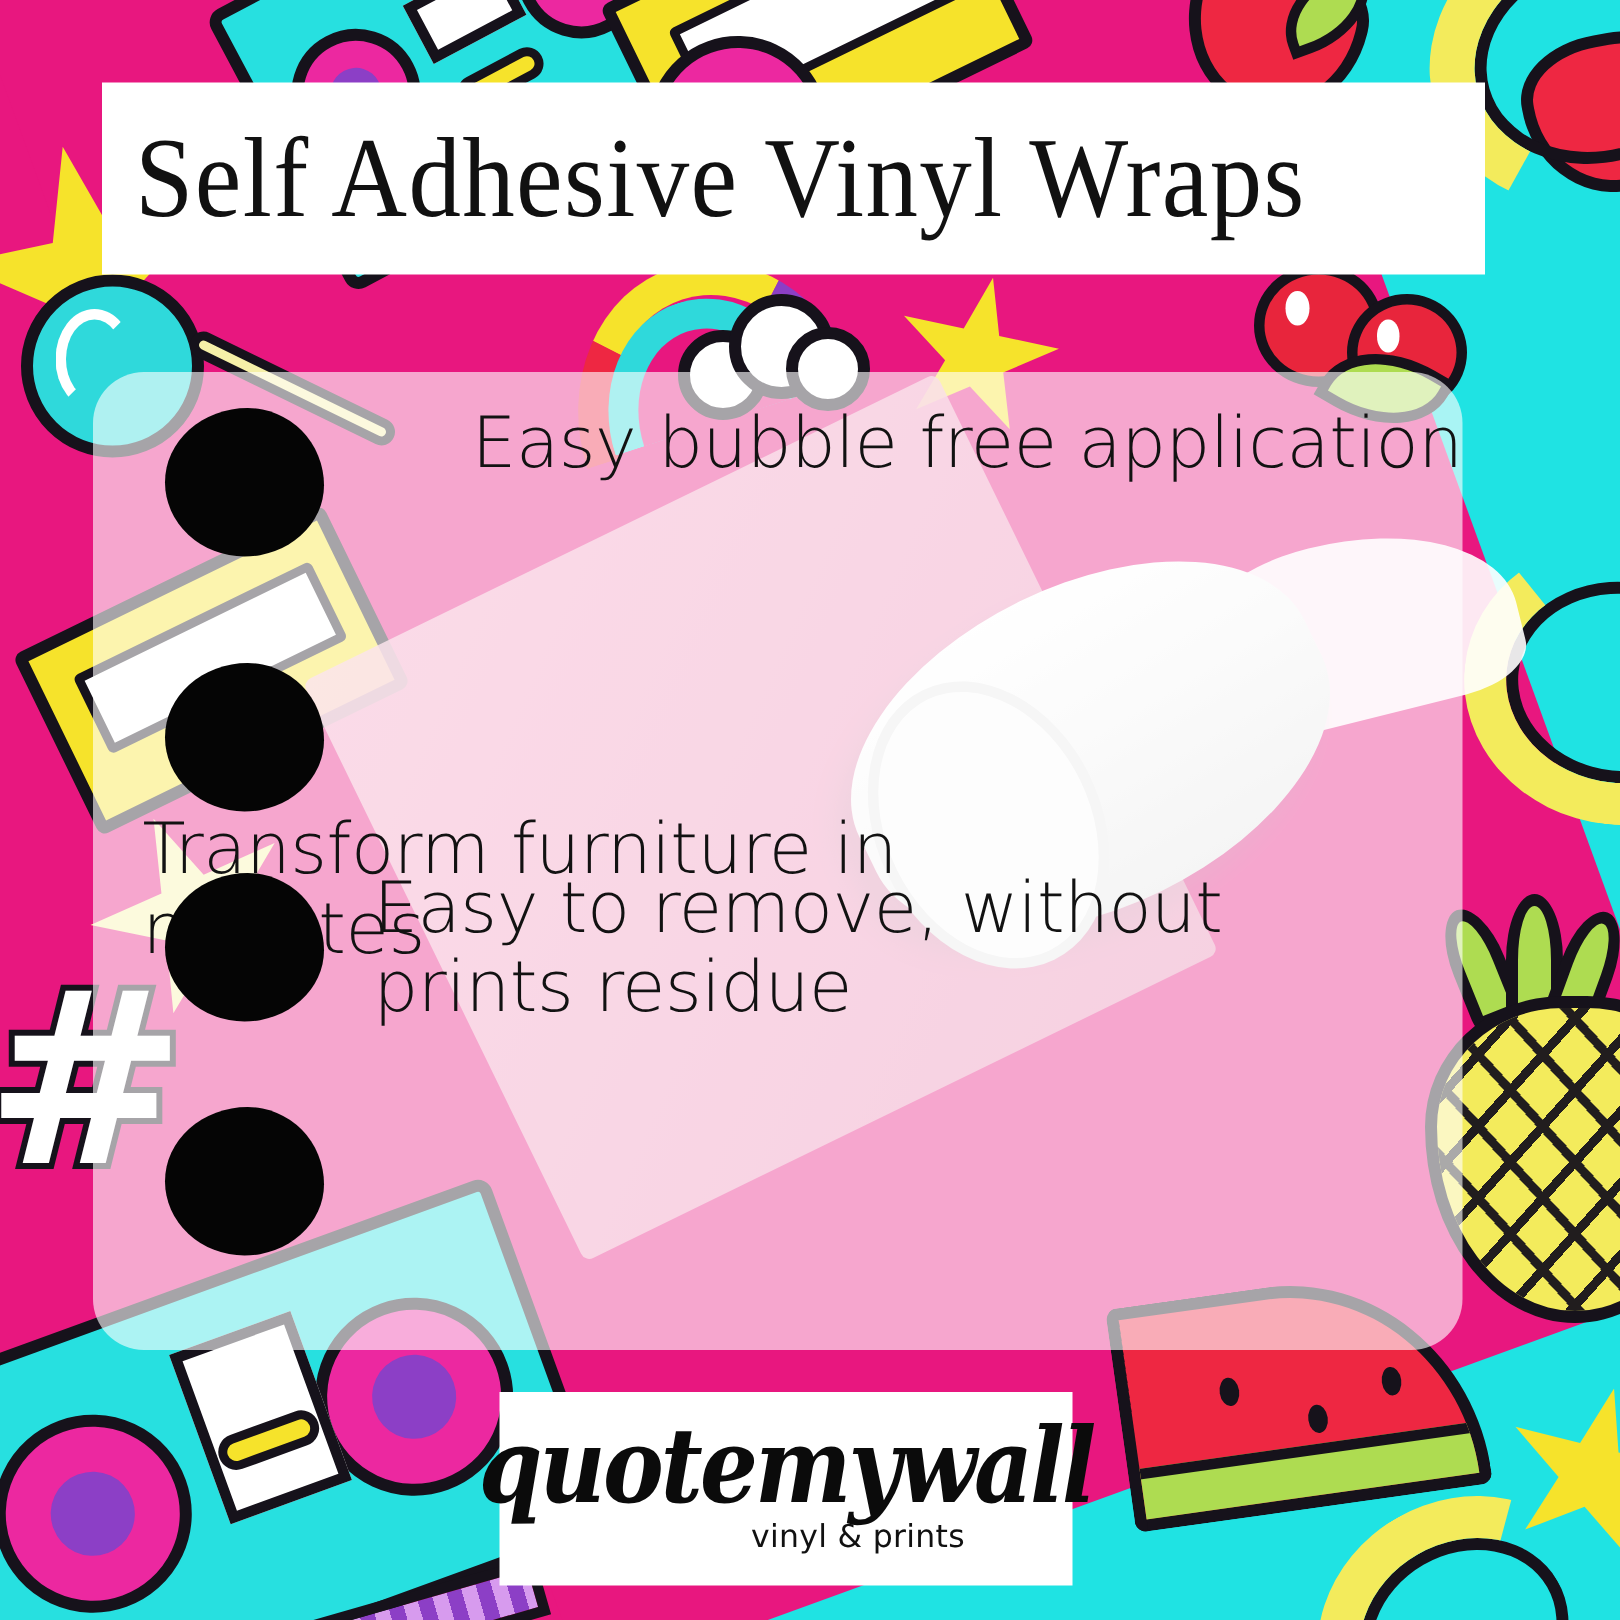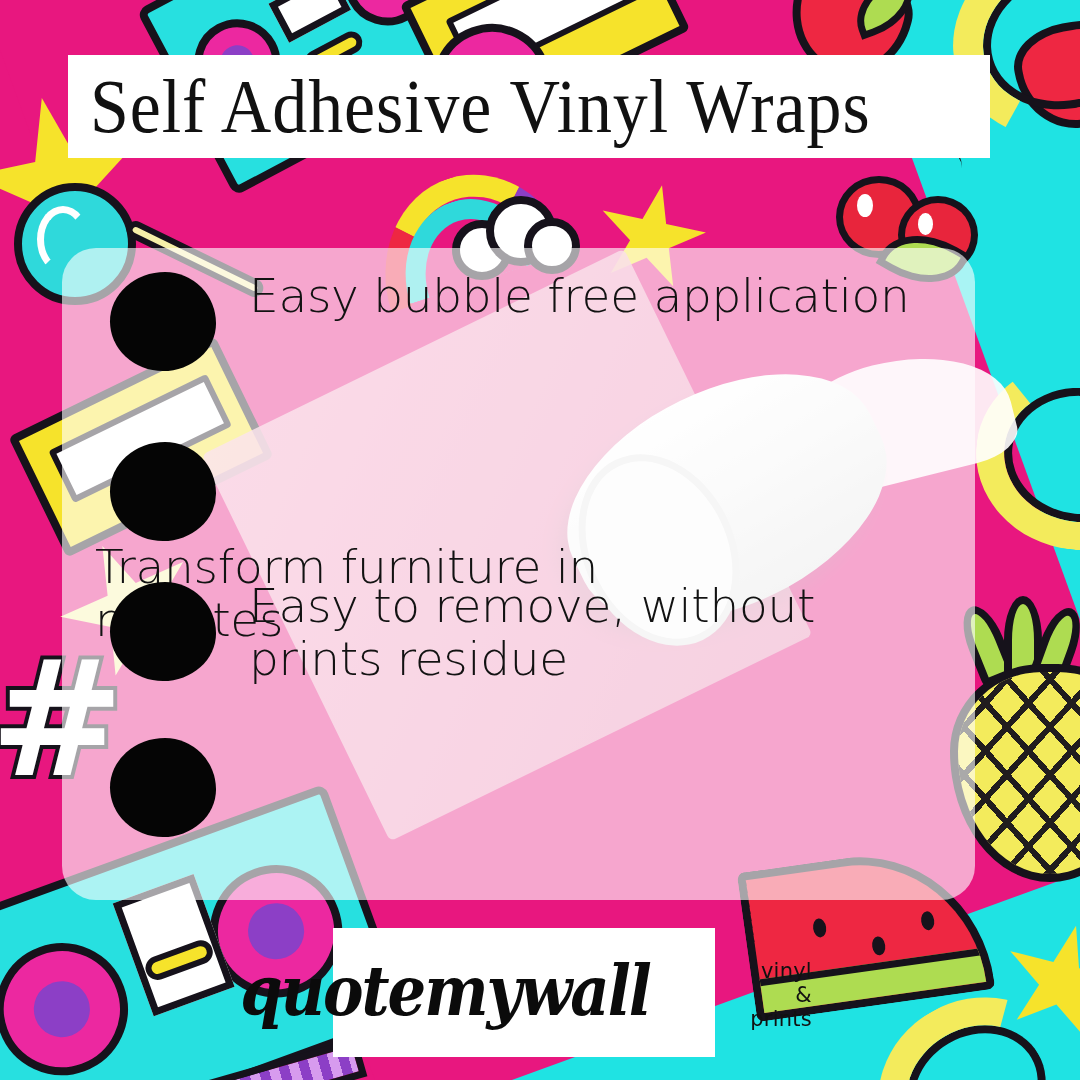--- a/index.html
+++ b/index.html
@@ -357,21 +357,21 @@
     background: rgba(255,255,255,0.62);
     border-radius: 34px;
   }
 
   
   .title-box {
     position: absolute;
     left: 68px;
     top: 55px;
     width: 922px;
-    height: 103px;
+    height: 128px;
     background: #ffffff;
     display: flex;
     align-items: center;
     justify-content: flex-start;
   }
   .title-text {
     font-family: "Liberation Serif", "DejaVu Serif", serif;
     font-size: 76px;
     color: #111111;
     letter-spacing: 1px;
@@ -418,21 +418,21 @@
 
   
   .logo-box {
     position: absolute;
     left: 333px;
     top: 928px;
     width: 382px;
     height: 129px;
     background: #ffffff;
     display: flex;
-    flex-direction: row;
+    flex-direction: column;
     align-items: center;
     justify-content: center;
     text-align: right;
   }
   .logo-word {
     font-family: "DejaVu Serif", serif;
     font-style: italic;
     font-weight: 700;
     font-size: 62px;
     line-height: .95;
@@ -580,21 +580,21 @@
   </div>
 
   <div class="panel"></div>
 
   <div class="title-box">
     <div class="title-text">Self Adhesive Vinyl Wraps</div>
   </div>
 
   <div class="bullets">
 
-    <div class="bullet-row" style="top:0px;">
+    <div class="bullet-row" style="top:0px;justify-content:space-between;">
       <div class="bullet-dot"></div>
       <div class="bullet-text">Easy bubble free application</div>
     </div>
 
     <div class="bullet-row" style="top:170px;flex-direction:column;">
       <div class="bullet-dot"></div>
       <div class="bullet-text">Transform furniture in minutes</div>
     </div>
 
     <div class="bullet-row" style="top:310px;">

